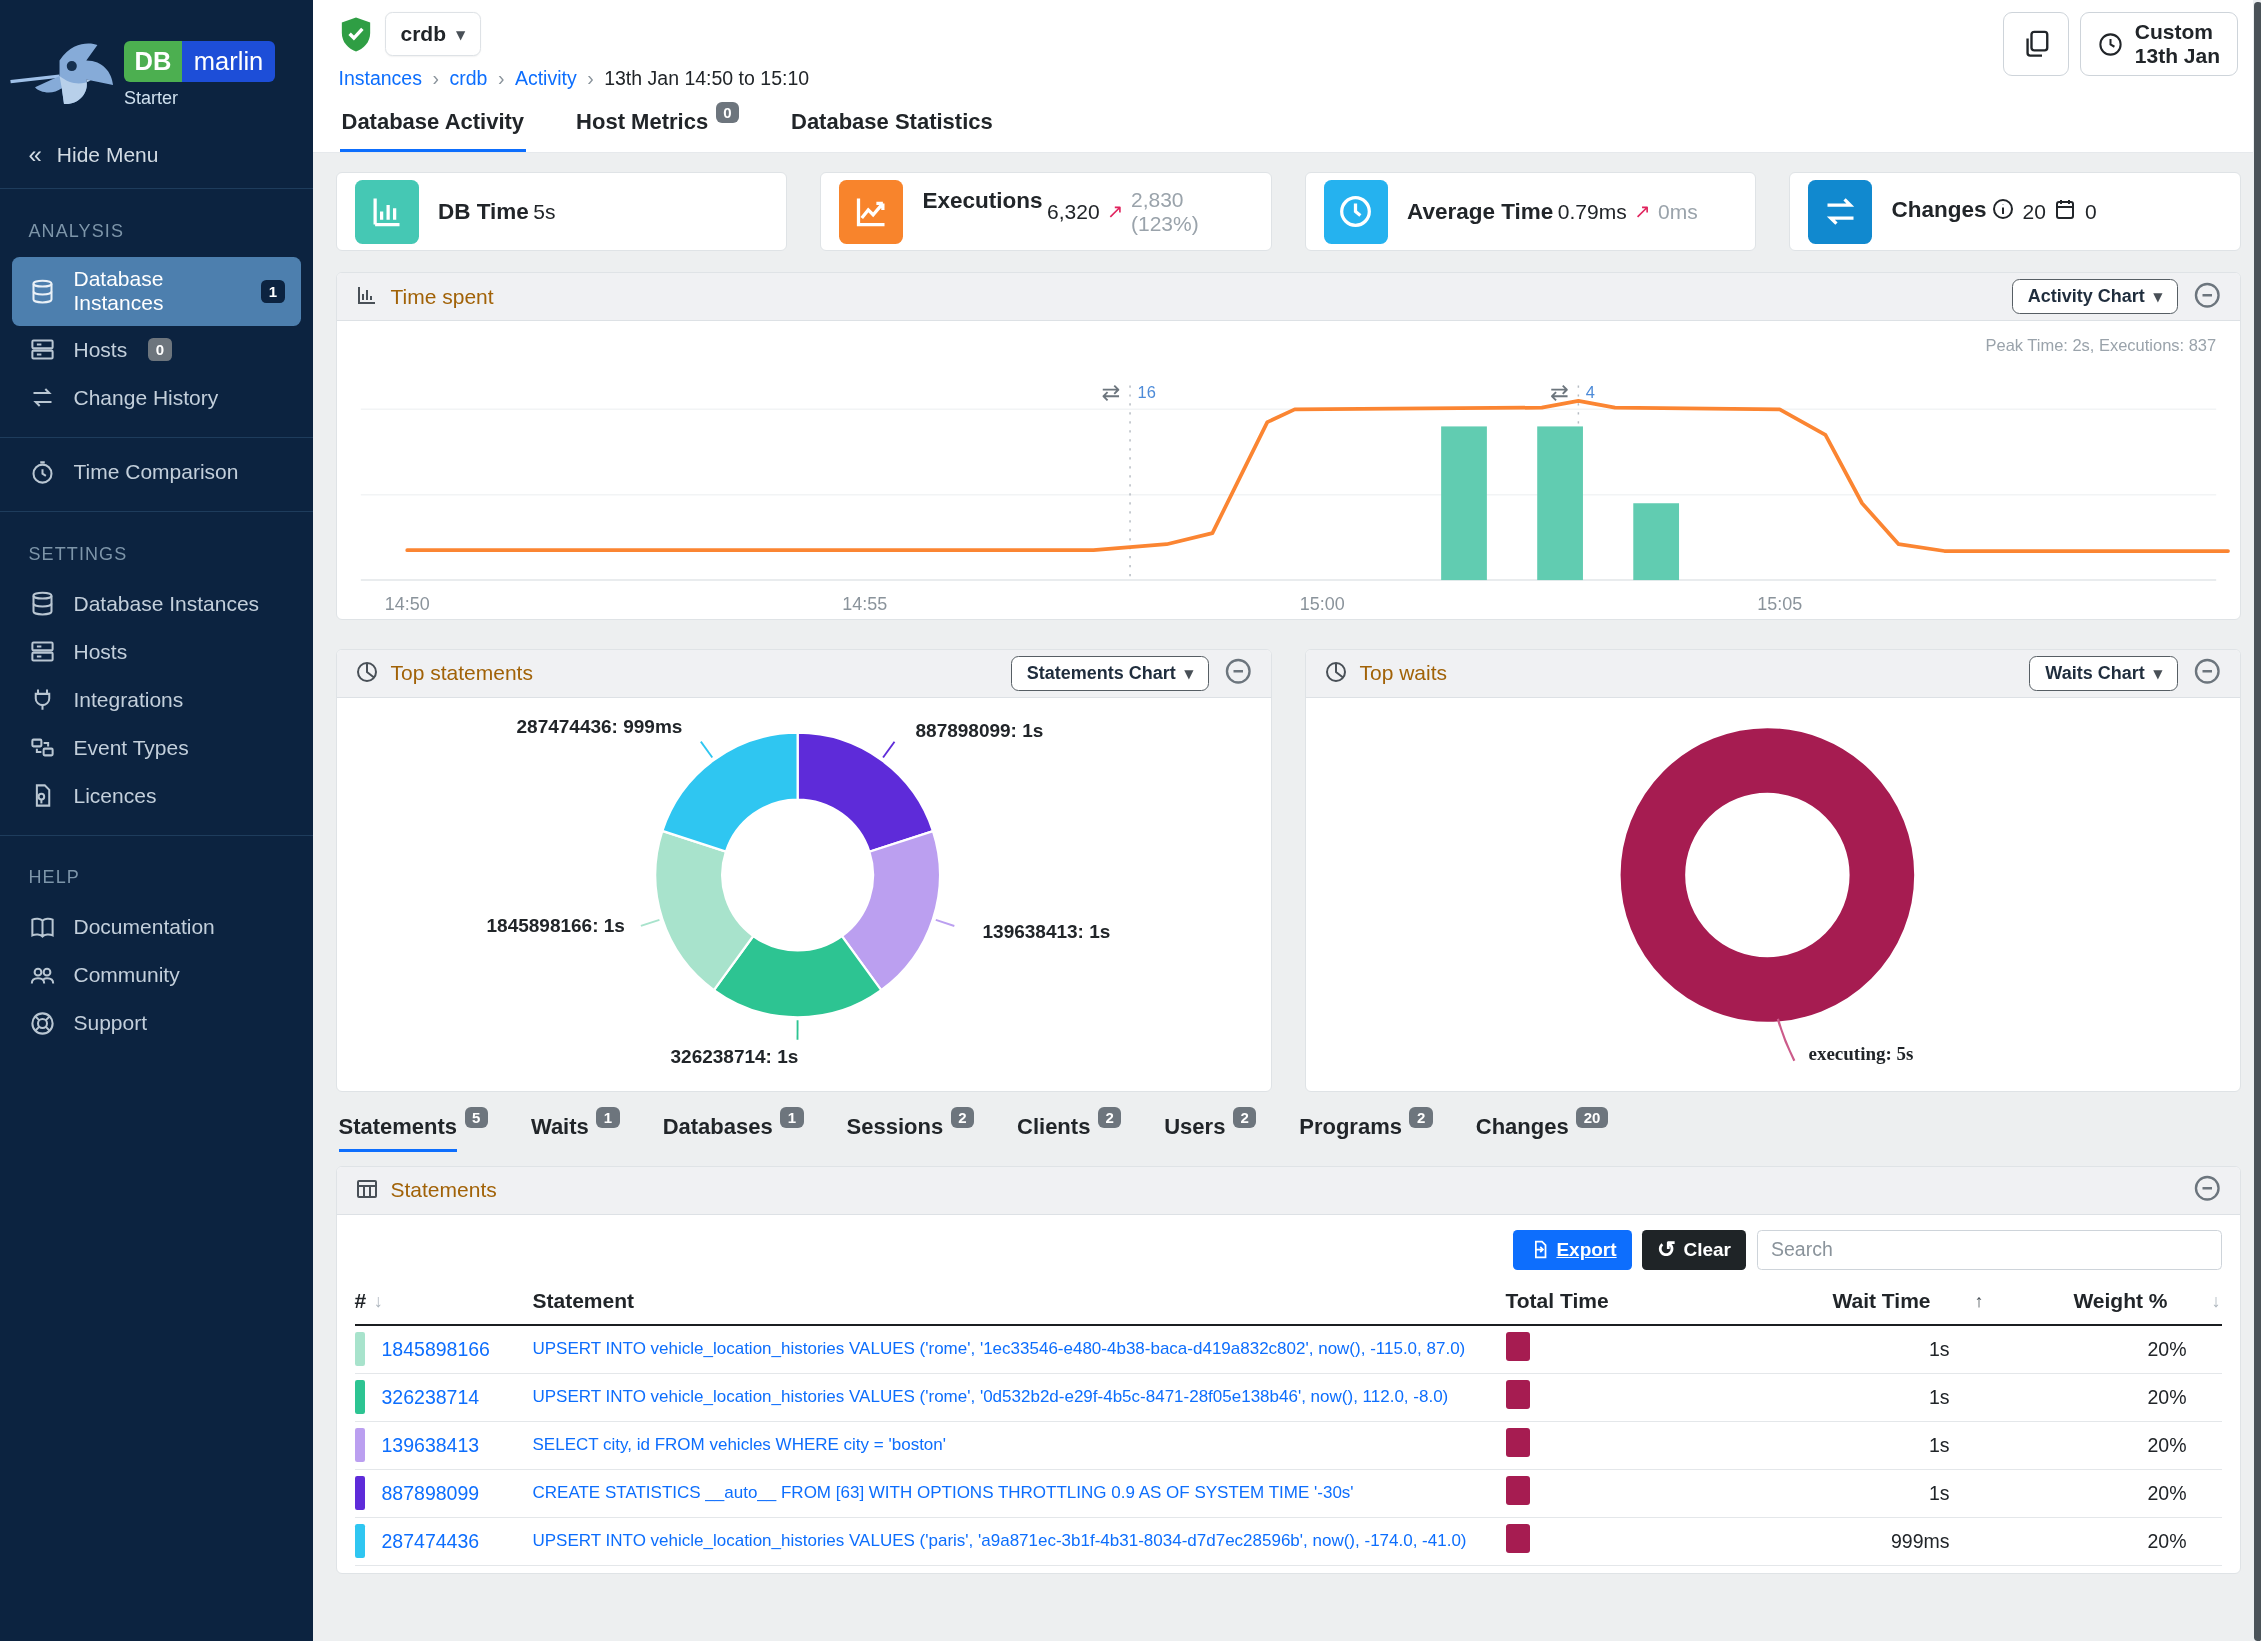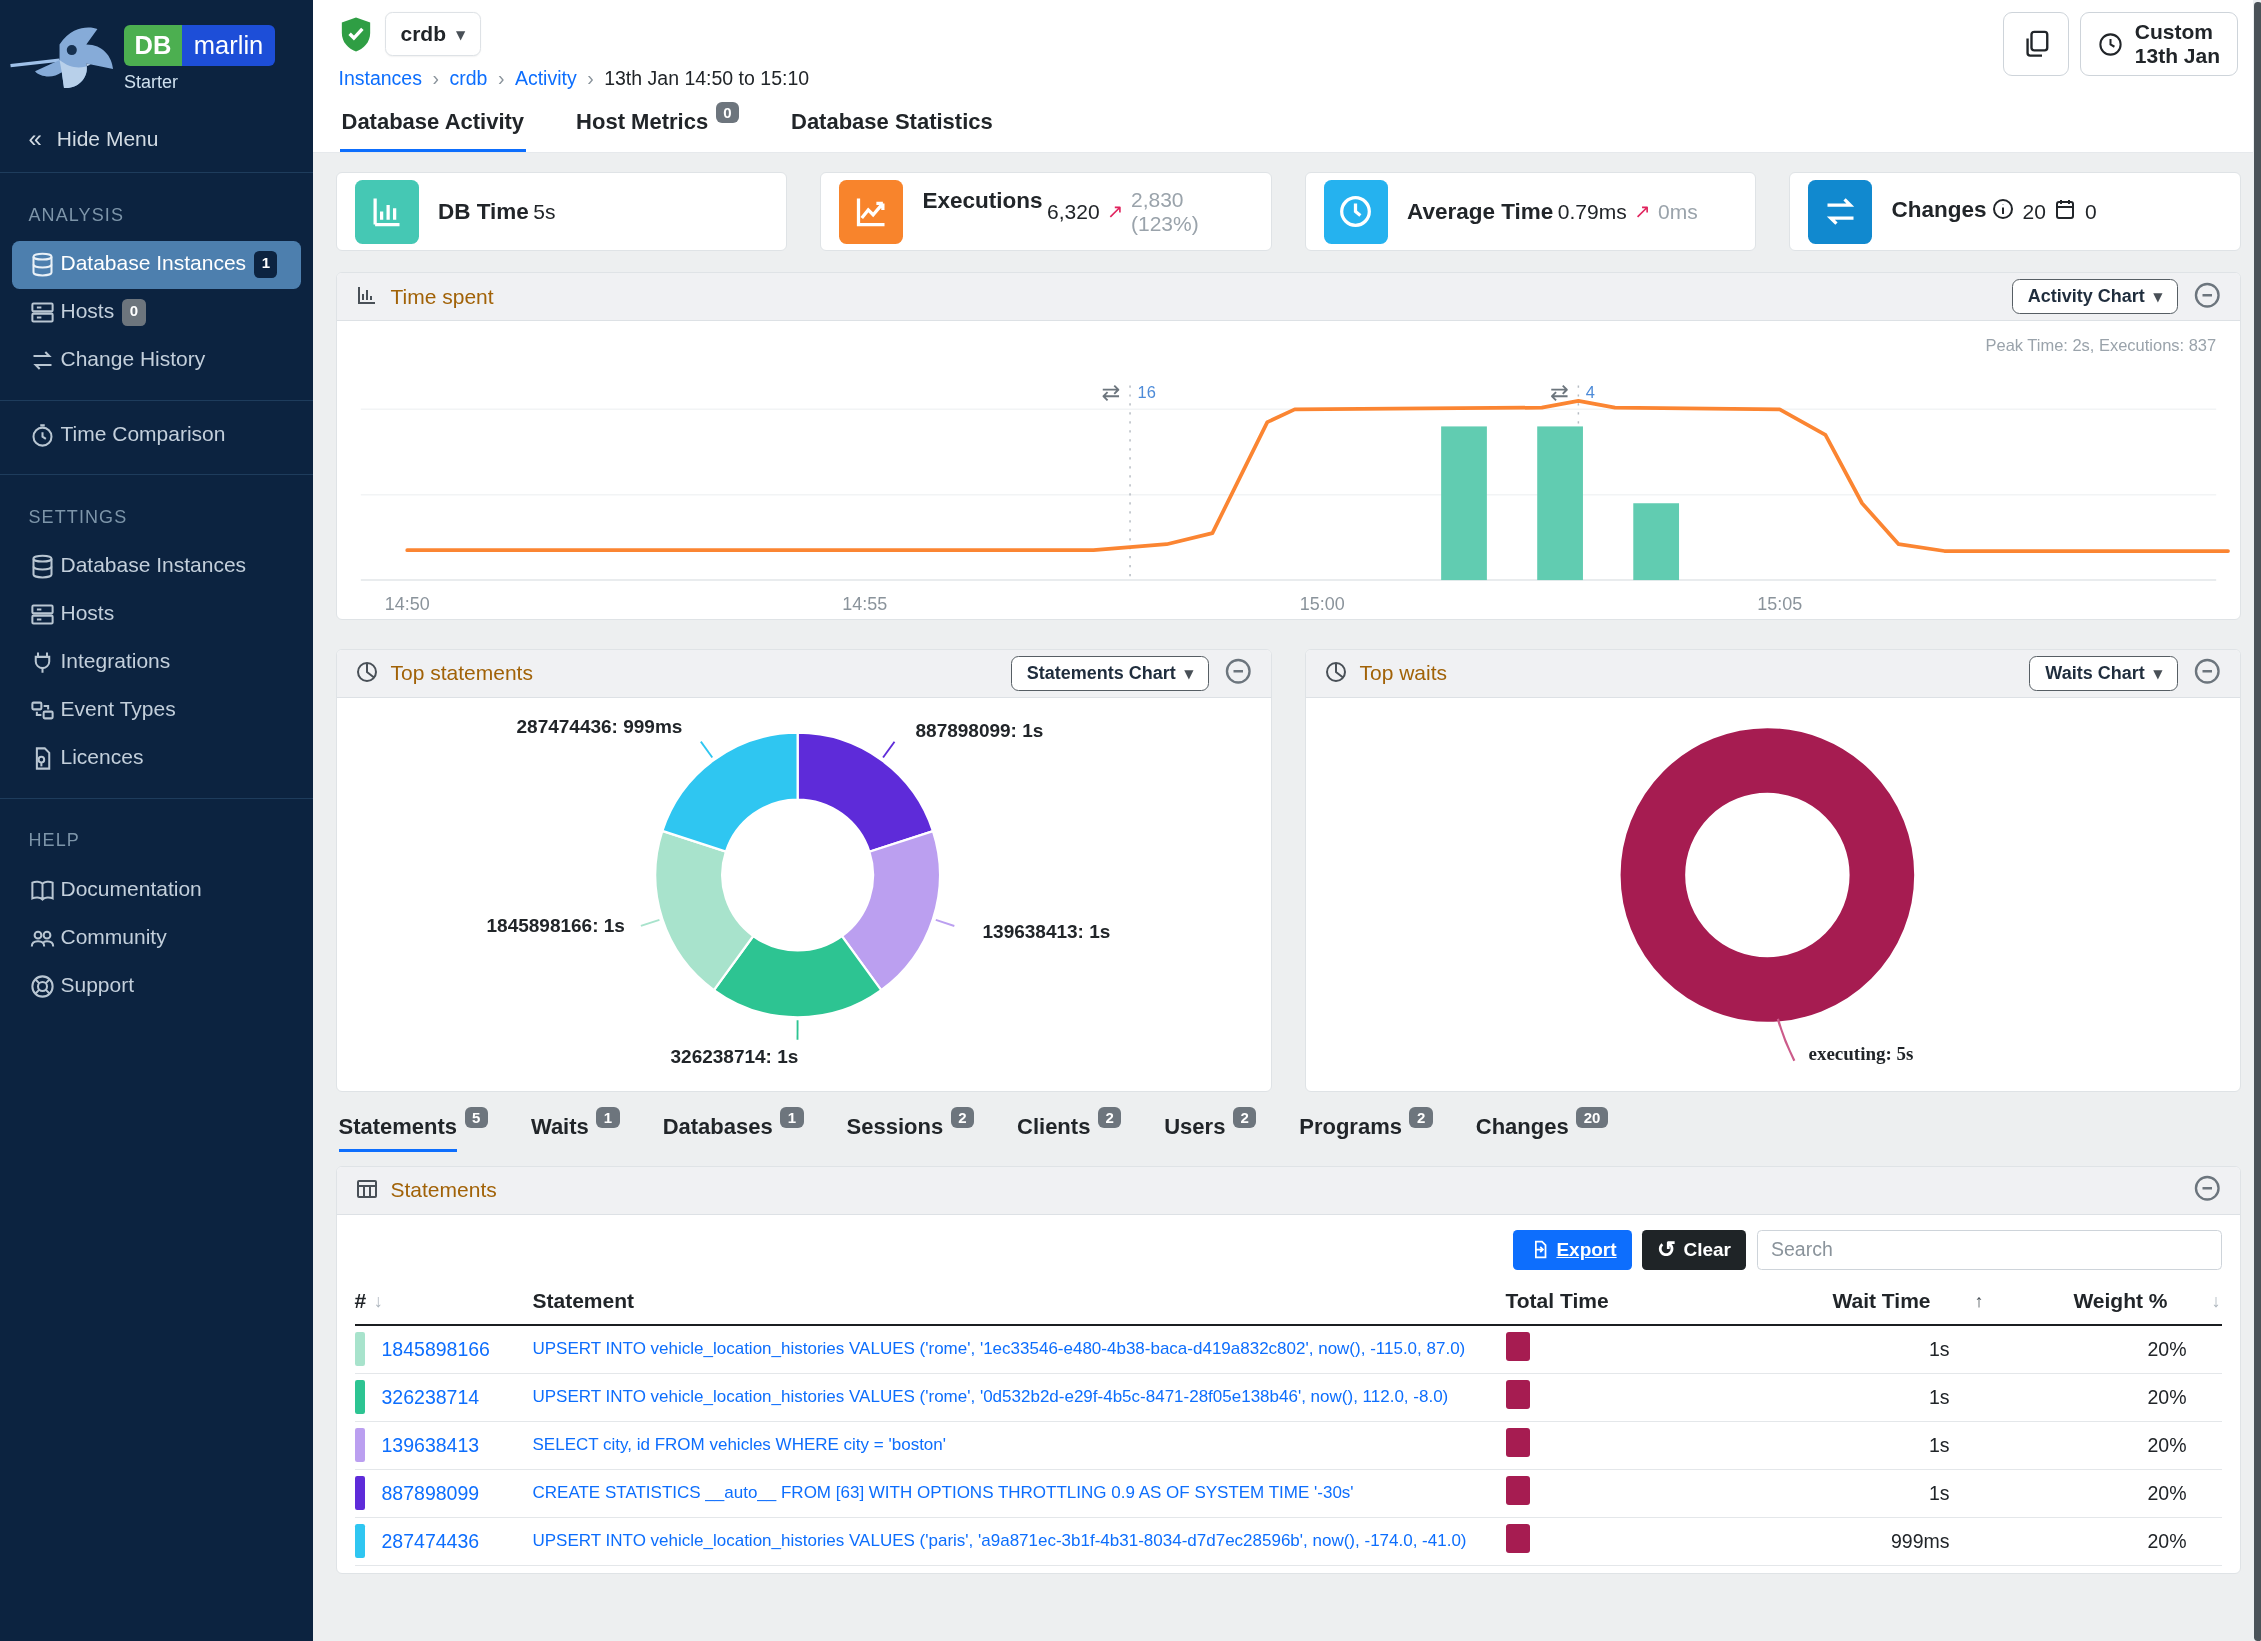--- a/index.html
+++ b/index.html
@@ -1,32 +1,32 @@
 <!DOCTYPE html>
 <html style="font-size:12px"><head>
 <meta charset="utf-8">
 <style>
   * { margin:0; padding:0; box-sizing:border-box; }
   html,body { width:2261px; height:1642px; font-family:"Liberation Sans", sans-serif; background:#edeff0; overflow:hidden; }
   .app { display:flex; width:100%; height:100%; }
 
   
   .sidebar { width:313px; min-width:313px; height:100%; background:#0c2340; color:#c3cfdb; }
-  .brand { display:flex; align-items:center; padding:19.5px 10.5px 7.5px 7.5px; gap:4.5px; }
+  .brand { display:flex; align-items:center; padding:19.5px 10.5px 7.5px 7.5px; gap:4.5px;margin-top:16px; }
   .brand-col { display:flex; flex-direction:column; }
   .brand-badge { display:flex; font-size:25.5px; font-weight:bold; }
   .b-db { background:#4caf50; color:#fff; padding:6px 10.5px; border-radius:6px 0 0 6px; }
   .b-marlin { background:#1d4ed8; color:#fff; padding:6px 12px; border-radius:0 6px 6px 0; font-weight:normal; }
   .edition { color:#cfe0ee; font-size:18px; margin-top:6px; }
   .hide-menu { display:flex; align-items:center; gap:15px; padding:19.5px 28.5px; font-size:21px; color:#d2dbe3; border-bottom:0.7px solid #1e3c5c; cursor:pointer; }
   .hide-menu .chev { font-size:24px; }
   .nav-section { padding:10.5px 0 15px; }
   .nav-section + .nav-section { border-top:0.7px solid #1e3c5c; }
   .sec-title { padding:21px 28.5px 15px; font-size:18px; letter-spacing:1.1px; color:#7d95a9; }
-  .nav-item { display:flex; gap:5px; padding:10.5px 28.5px; font-size:21px; color:#c3cfdb; cursor:pointer; }
+  .nav-item { display:flex; align-items:center; gap:18px; padding:10.5px 28.5px; font-size:21px; color:#c3cfdb; cursor:pointer; }
   .nav-item.active { background:#4d7fae; color:#fff; margin:0 12px; padding:10.5px 16.5px; border-radius:7.5px; }
   .nico { width:27px; height:27px; display:inline-flex; }
   .nico svg { width:27px; height:27px; stroke:#b9c6d2; fill:none; stroke-width:1.8; }
   .nav-item.active .nico svg { stroke:#eaf1f7; }
   .nbadge { font-size:15px; font-weight:bold; padding:3px 7.5px; border-radius:5.2px; margin-left:3px; }
   .nbadge.dark { background:#0c2340; color:#fff; }
   .nbadge.gray { background:#6d757d; color:#fff; }
 
   
   .main { flex:1; position:relative; background:#edeff0; }

